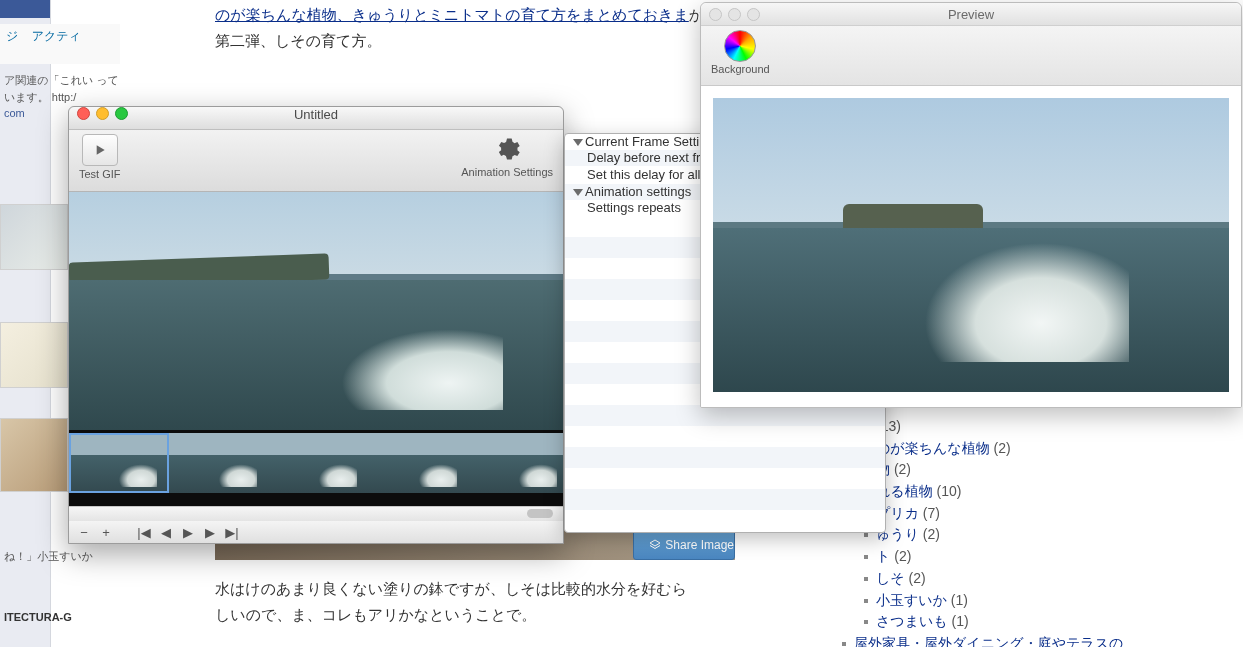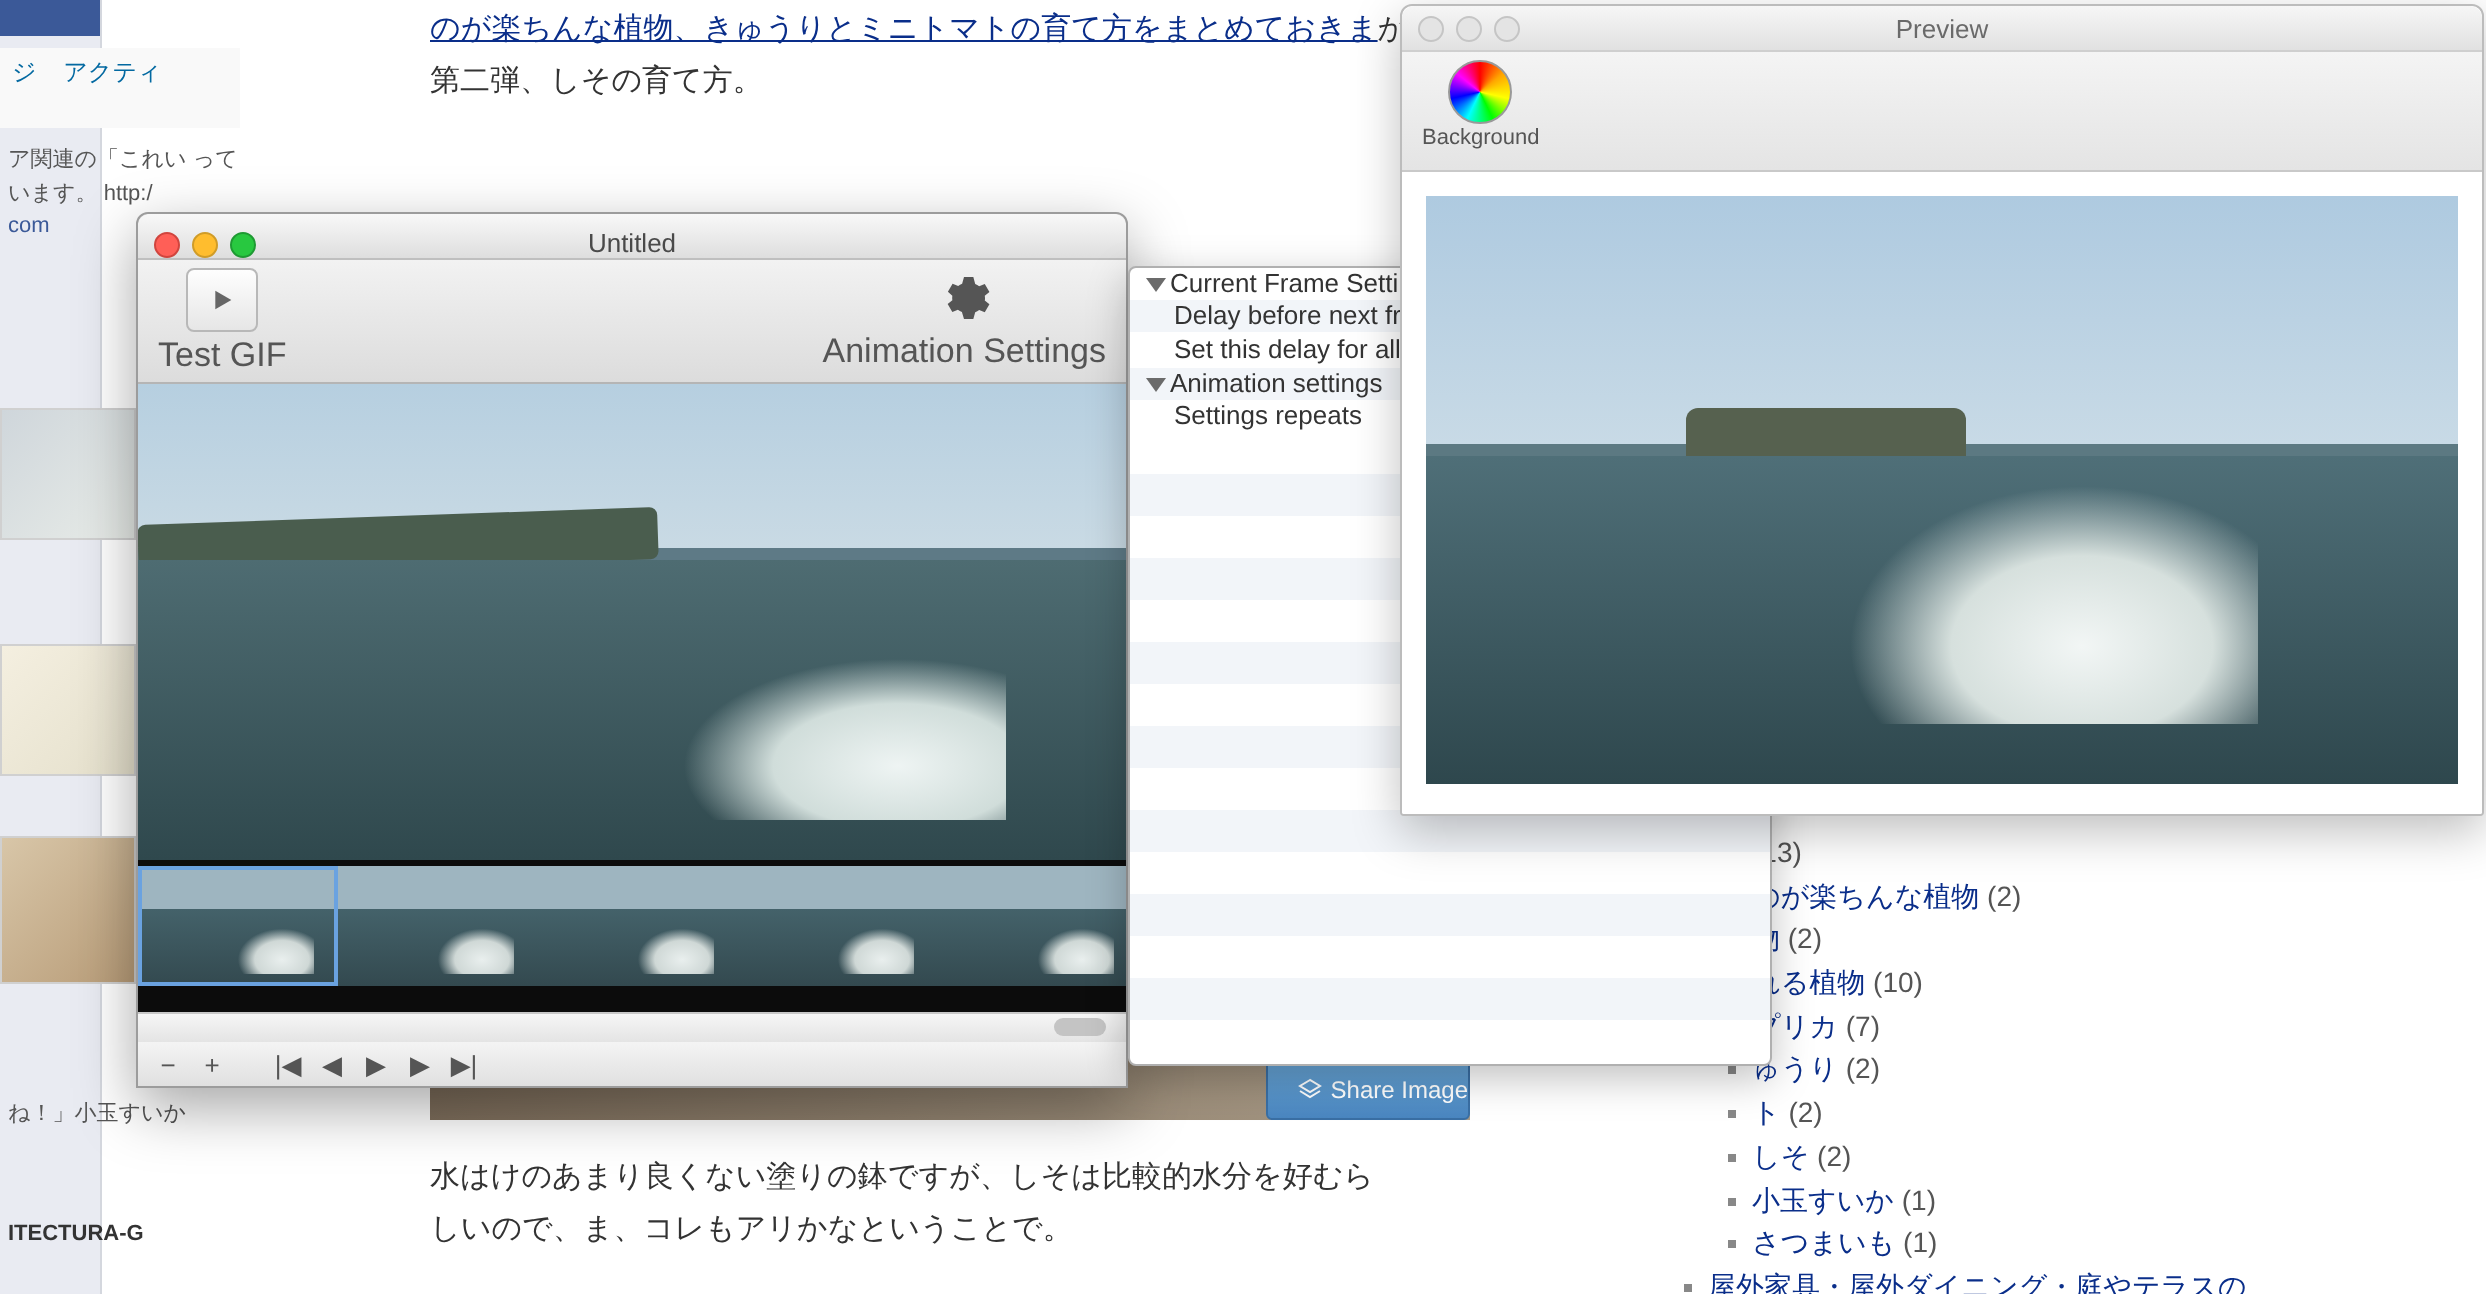--- a/index.html
+++ b/index.html
@@ -25,29 +25,29 @@
   .sidebar-list ul{list-style:none;margin:0;padding:0}
   .sidebar-list li{position:relative;padding-left:14px}
   .sidebar-list li::before{content:"";position:absolute;left:2px;top:9px;width:4px;height:4px;background:#888}
   .sidebar-list li.lev2{margin-left:22px}
   .sidebar-list li.lev3{margin-left:44px}
   .sidebar-list a{color:#0a2e8a;text-decoration:none}
   .sidebar-list .cnt{color:#555}
 
   
   .gif-win{position:absolute;left:68px;top:106px;width:494px;border:1px solid #9c9c9c;border-radius:6px 6px 0 0;box-shadow:0 10px 30px rgba(0,0,0,.35);background:#ececec;overflow:hidden}
-  .titlebar{height:22px;background:linear-gradient(#f8f8f8,#dedede);border-bottom:1px solid #bfbfbf;position:relative;display:flex;align-items:flex-end;border-radius:6px 6px 0 0}
+  .titlebar{height:22px;background:linear-gradient(#f8f8f8,#dedede);border-bottom:1px solid #bfbfbf;position:relative;display:flex;align-items:flex-start;border-radius:6px 6px 0 0}
   .traffic{display:flex;gap:6px;margin-left:8px}
   .tl{width:11px;height:11px;border-radius:50%}
   .tl.r{background:#ff5f57;border:1px solid #d0453e}
   .tl.y{background:#ffbd2e;border:1px solid #d09c28}
   .tl.g{background:#28c840;border:1px solid #1f9a33}
   .title{position:absolute;left:0;right:0;text-align:center;font-size:13px;color:#4a4a4a}
   .toolbar{height:62px;background:linear-gradient(#f2f2f2,#dcdcdc);border-bottom:1px solid #b5b5b5;display:flex;justify-content:space-between;align-items:flex-start;padding:4px 10px 0;box-sizing:border-box}
-  .tool-item{display:flex;flex-direction:column;align-items:center;font-size:17px;color:#555}
+  .tool-item{display:flex;flex-direction:column;align-items:center;font-size:11px;color:#555}
   .tool-btn{width:34px;height:30px;background:linear-gradient(#fefefe,#e6e6e6);border:1px solid #b8b8b8;border-radius:4px;display:flex;align-items:center;justify-content:center;margin-bottom:2px}
   .gear{width:30px;height:30px;display:flex;align-items:center;justify-content:center;margin-bottom:2px}
   .gif-preview{height:238px;background:#5e7a86;position:relative;overflow:hidden}
   .gif-preview .sky{position:absolute;left:0;right:0;top:0;height:82px;background:linear-gradient(#b6cfe0,#c9dae4)}
   .gif-preview .land{position:absolute;left:0;top:66px;width:260px;height:26px;background:#4a5d4e;border-radius:4px;transform:rotate(-2deg)}
   .gif-preview .sea{position:absolute;left:0;right:0;top:88px;bottom:0;background:linear-gradient(#4e6c72,#2f484d)}
   .gif-preview .wave{position:absolute;right:60px;bottom:20px;width:180px;height:90px;background:radial-gradient(ellipse at 70% 70%,#eef4f3 0%,#d0ddda 35%,transparent 60%)}
   .frames{height:76px;background:#0c0c0c;display:flex;align-items:flex-start;overflow:hidden}
   .frame{width:100px;height:60px;margin-top:3px;background:linear-gradient(#9eb5c0 0%,#9eb5c0 36%,#44626a 36%,#33494f 100%);position:relative;flex:0 0 auto}
   .frame.sel{outline:2px solid #6aa2e0;outline-offset:-2px}

